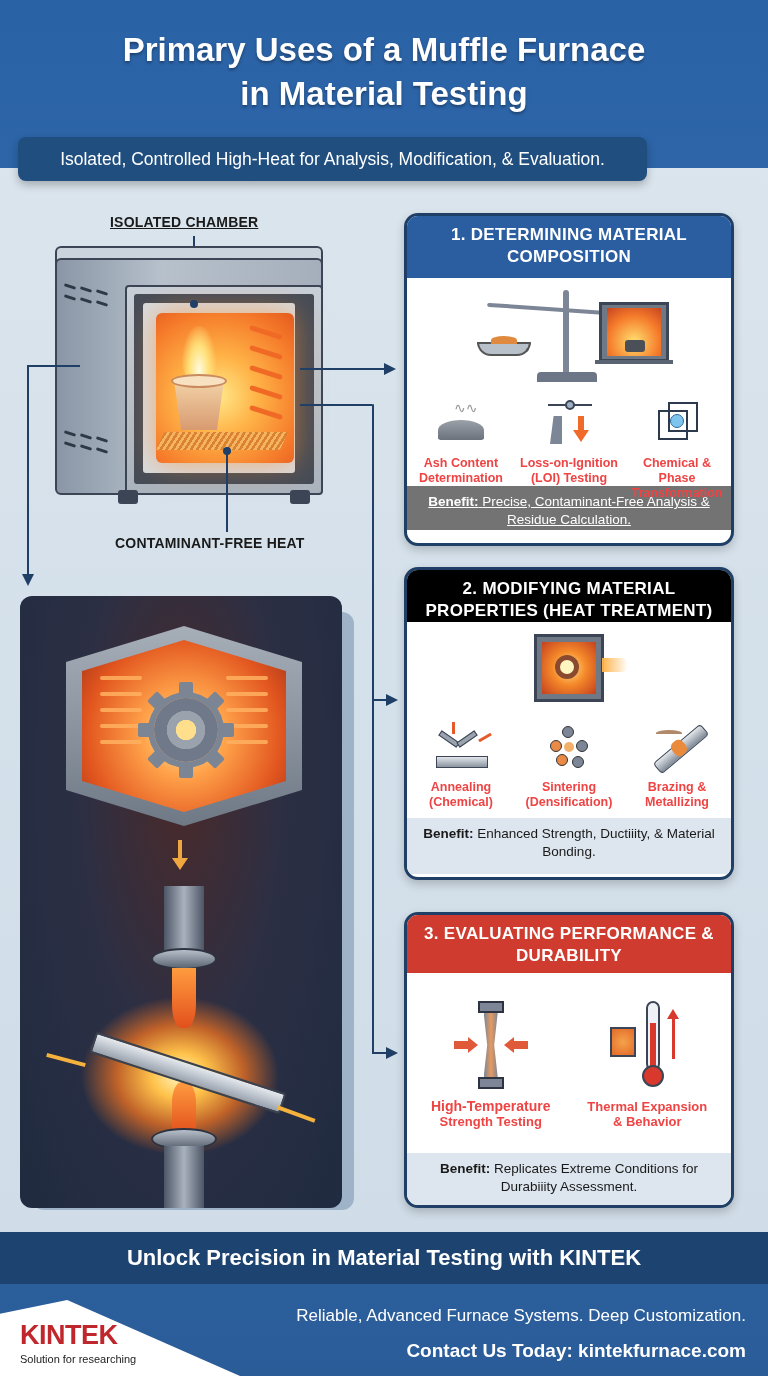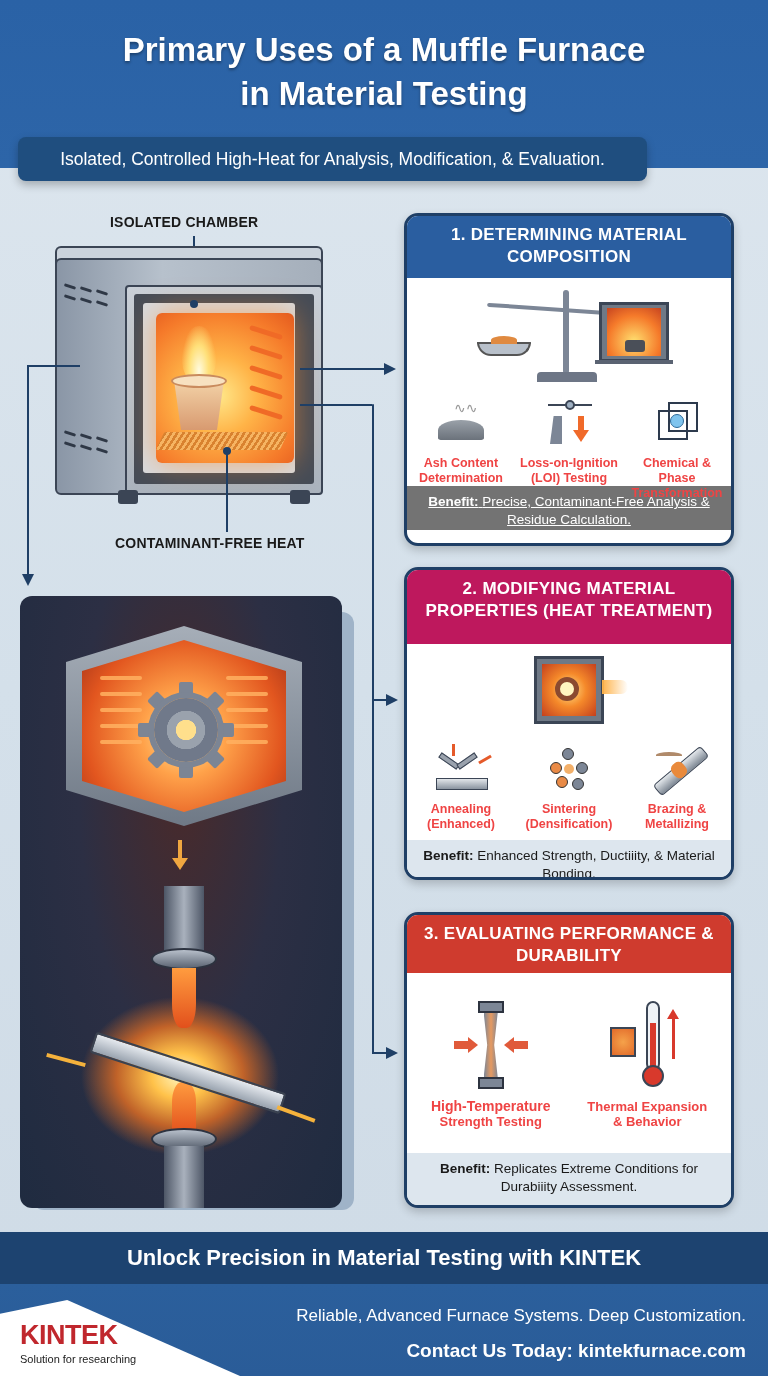--- a/index.html
+++ b/index.html
@@ -185,21 +185,21 @@
 </head>
 <body>
 
 <div class="header"></div>
 <div class="title">
   <div>Primary Uses of a Muffle Furnace</div>
   <div>in Material Testing</div>
 </div>
 <div class="subtitle-bar">Isolated, Controlled High-Heat for Analysis, Modification, &amp; Evaluation.</div>
 
-<div class="label-dark" style="left:110px; top:214px;">ISOLATED CHAMBER</div>
+<div class="label-dark" style="left:110px; top:214px;text-decoration:underline;">ISOLATED CHAMBER</div>
 <div class="connector" style="left:193px; top:236px; width:2px; height:64px;"></div>
 
 <div>
   <div class="furnace-top"></div>
   <div class="furnace-body"></div>
   <div class="vent" style="left:64px; top:285px;"></div>
     <div class="vent" style="left:80px; top:288px;"></div>
     <div class="vent" style="left:96px; top:291px;"></div>
   <div class="vent" style="left:64px; top:296px;"></div>
     <div class="vent" style="left:80px; top:299px;"></div>
@@ -329,38 +329,38 @@
       </div>
     </div>
   </div>
   <div class="card-footer" style="background:#737373; color:#fff; height:44px;text-decoration:underline;">
     <b>Benefit:</b>
     <span>Precise, Contaminant-Free Analysis &amp; Residue Calculation.</span>
   </div>
 </div>
 
 <div class="card" style="top:567px; height:313px;">
-  <div class="card-header" style="background:#be185d; height:74px;">2. MODIFYING MATERIAL PROPERTIES (HEAT TREATMENT)</div>
+  <div class="card-header" style="background:#000000; height:52px;">2. MODIFYING MATERIAL PROPERTIES (HEAT TREATMENT)</div>
   <div class="card-body" style="height:196px;border-radius:12px;">
     <div style="position:absolute; left:127px; top:12px; width:70px; height:68px; background:#6f7986; border:3px solid #3b4555;">
       <div style="position:absolute; left:5px; top:5px; width:54px; height:52px; background:radial-gradient(circle, #ffe48a 0%, #f5892a 45%, #c4401e 100%);"></div>
       <div style="position:absolute; left:18px; top:18px; width:24px; height:24px; border-radius:50%; border:5px solid #8a4a30; background:#fff5c0;"></div>
     </div>
     <div style="position:absolute; left:195px; top:36px; width:26px; height:14px; background:linear-gradient(90deg,#ffb34a,rgba(255,180,60,0)); border-radius:0 10px 10px 0;"></div>
     <div class="items" style="top:100px;">
       <div class="item">
         <div class="icon-box">
           <div style="position:absolute; left:10px; top:34px; width:52px; height:12px; background:linear-gradient(180deg,#e2e6ea,#8a94a0); border:1px solid #3b4555;"></div>
           <div style="position:absolute; left:12px; top:14px; width:22px; height:6px; background:#9aa2ad; border:1px solid #3b4555; transform:rotate(35deg);"></div>
           <div style="position:absolute; left:30px; top:14px; width:22px; height:6px; background:#9aa2ad; border:1px solid #3b4555; transform:rotate(-35deg);"></div>
           <div style="position:absolute; left:26px; top:0; width:3px; height:12px; background:#e55a2a;"></div>
           <div style="position:absolute; left:52px; top:14px; width:14px; height:3px; background:#e55a2a; transform:rotate(-30deg);"></div>
         </div>
         <div class="item-label">Annealing</div>
-        <div class="item-label">(Enhanced)</div>
+        <div class="item-label">(Chemical)</div>
       </div>
       <div class="item">
         <div class="icon-box">
           <div style="position:absolute; left:28px; top:4px; width:12px; height:12px; border-radius:50%; background:#7c8696; border:1px solid #333;"></div>
           <div style="position:absolute; left:16px; top:18px; width:12px; height:12px; border-radius:50%; background:#e98a46; border:1px solid #333;"></div>
           <div style="position:absolute; left:42px; top:18px; width:12px; height:12px; border-radius:50%; background:#7c8696; border:1px solid #333;"></div>
           <div style="position:absolute; left:22px; top:32px; width:12px; height:12px; border-radius:50%; background:#e98a46; border:1px solid #333;"></div>
           <div style="position:absolute; left:38px; top:34px; width:12px; height:12px; border-radius:50%; background:#7c8696; border:1px solid #333;"></div>
           <div style="position:absolute; left:30px; top:20px; width:10px; height:10px; border-radius:50%; background:#f3b06a;"></div>
         </div>

